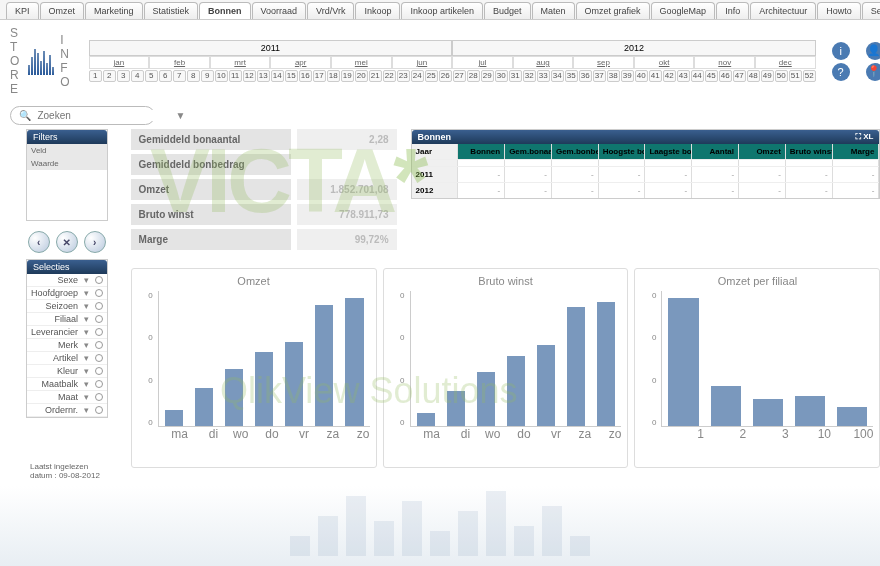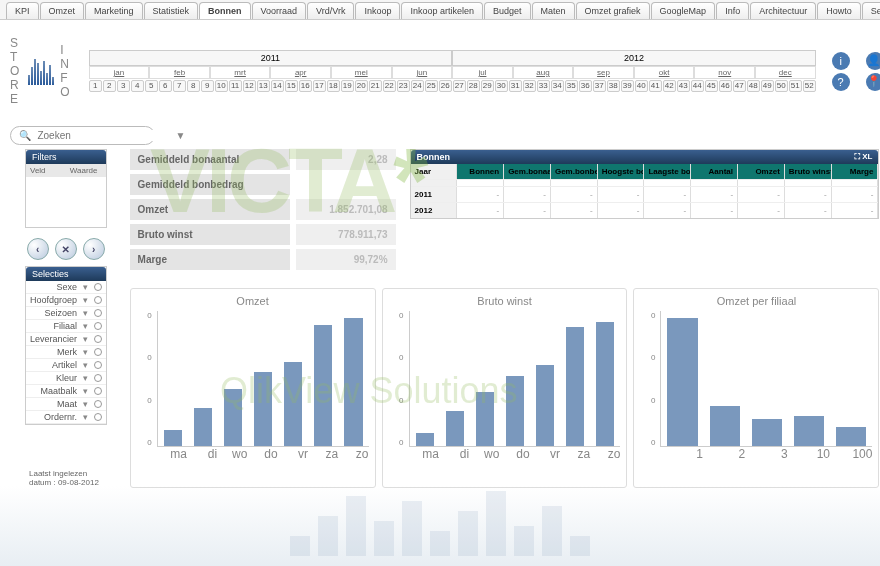--- a/index.html
+++ b/index.html
@@ -4,48 +4,48 @@
 <style>
 * { margin: 0; padding: 0; box-sizing: border-box; }
 body { font-family: Arial, sans-serif; font-size: 10px; background: #fff; width: 880px; height: 566px; overflow: hidden; position: relative; }
 
 
 .tabs { display: flex; gap: 1px; padding: 2px 6px 0; background: #f5f5f5; border-bottom: 1px solid #ccc; align-items: flex-end; }
 .tab { padding: 3px 8px; background: linear-gradient(#fff,#eee); border: 1px solid #bbb; border-bottom: none; border-radius: 4px 4px 0 0; color: #444; font-size: 9px; cursor: pointer; white-space: nowrap; }
 .tab.active { background: #fff; font-weight: bold; }
 
 
-.header { display: flex; align-items: center; padding: 16px 10px; gap: 16px; }
+.header { display: flex; align-items: center; padding: 6px 10px; gap: 16px; }
 .logo { display: flex; align-items: center; gap: 6px; color: #888; letter-spacing: 3px; font-size: 12px; }
 .logo-bars { display: flex; align-items: flex-end; gap: 1px; height: 28px; }
 .logo-bars span { width: 2px; background: linear-gradient(#6a8bb5,#2a5a9a); }
 .year-block { flex: 1; }
 .years { display: flex; }
 .year { flex: 1; text-align: center; border: 1px solid #ccc; background: #f7f7f7; font-size: 9px; padding: 2px; }
 .months { display: flex; }
 .month { flex: 1; text-align: center; border: 1px solid #ddd; font-size: 8px; padding: 1px; color: #666; text-decoration: underline; }
 .weeks { display: flex; gap: 1px; margin-top: 1px; }
 .week { width: 13px; height: 12px; border: 1px solid #ccc; border-radius: 2px; text-align: center; font-size: 8px; line-height: 10px; color: #555; background: #f8f8f8; }
 .icon-col { display: flex; flex-direction: column; gap: 3px; }
 .circ-icon { width: 18px; height: 18px; border-radius: 50%; background: #4a7ab2; color: #fff; display: flex; align-items: center; justify-content: center; font-size: 11px; }
 
 
 .search-wrap { padding: 4px 10px; }
 .search { width: 145px; border: 1px solid #bbb; border-radius: 12px; padding: 3px 8px; display: flex; align-items: center; gap: 6px; }
 .search input { border: none; outline: none; flex: 1; font-size: 10px; color: #888; }
 
 
-.main { display: flex; gap: 23px; padding: 0 14px; margin-left: 11px; }
+.main { display: flex; gap: 23px; padding: 0 26px; }
 .left { width: 145px; }
 .right { flex: 1; }
 
 
 .panel-title { background: linear-gradient(#3a5f8f,#1e3a5a); color: #fff; font-size: 9px; padding: 2px 6px; border-radius: 3px 3px 0 0; display: flex; justify-content: space-between; }
 .sm-panel { border: 1px solid #ccc; margin-bottom: 4px; background: #fff; }
-.filter-head { display: flex; background: #e8e8e8; font-size: 8px; }
+.filter-head { display: flex; background: #e8e8e8; font-size: 8px; flex-direction: column; }
 .filter-head div { flex: 1; padding: 2px 4px; color: #666; }
 .filter-body { height: 50px; }
 
 .nav-btns { display: flex; justify-content: center; gap: 6px; padding: 6px 0; }
 .nav-btn { width: 22px; height: 22px; border-radius: 50%; background: radial-gradient(circle at 30% 30%,#fff,#b8c8dd); border: 1px solid #8aa; display: flex; align-items: center; justify-content: center; color: #446; font-weight: bold; }
 
 .sel-list { font-size: 9px; text-align: right; }
 .sel-row { display: flex; align-items: center; padding: 1px 4px; border-bottom: 1px solid #eee; }
 .sel-row .name { flex: 1; color: #555; }
 .sel-row .arrow { color: #888; padding: 0 6px; }

